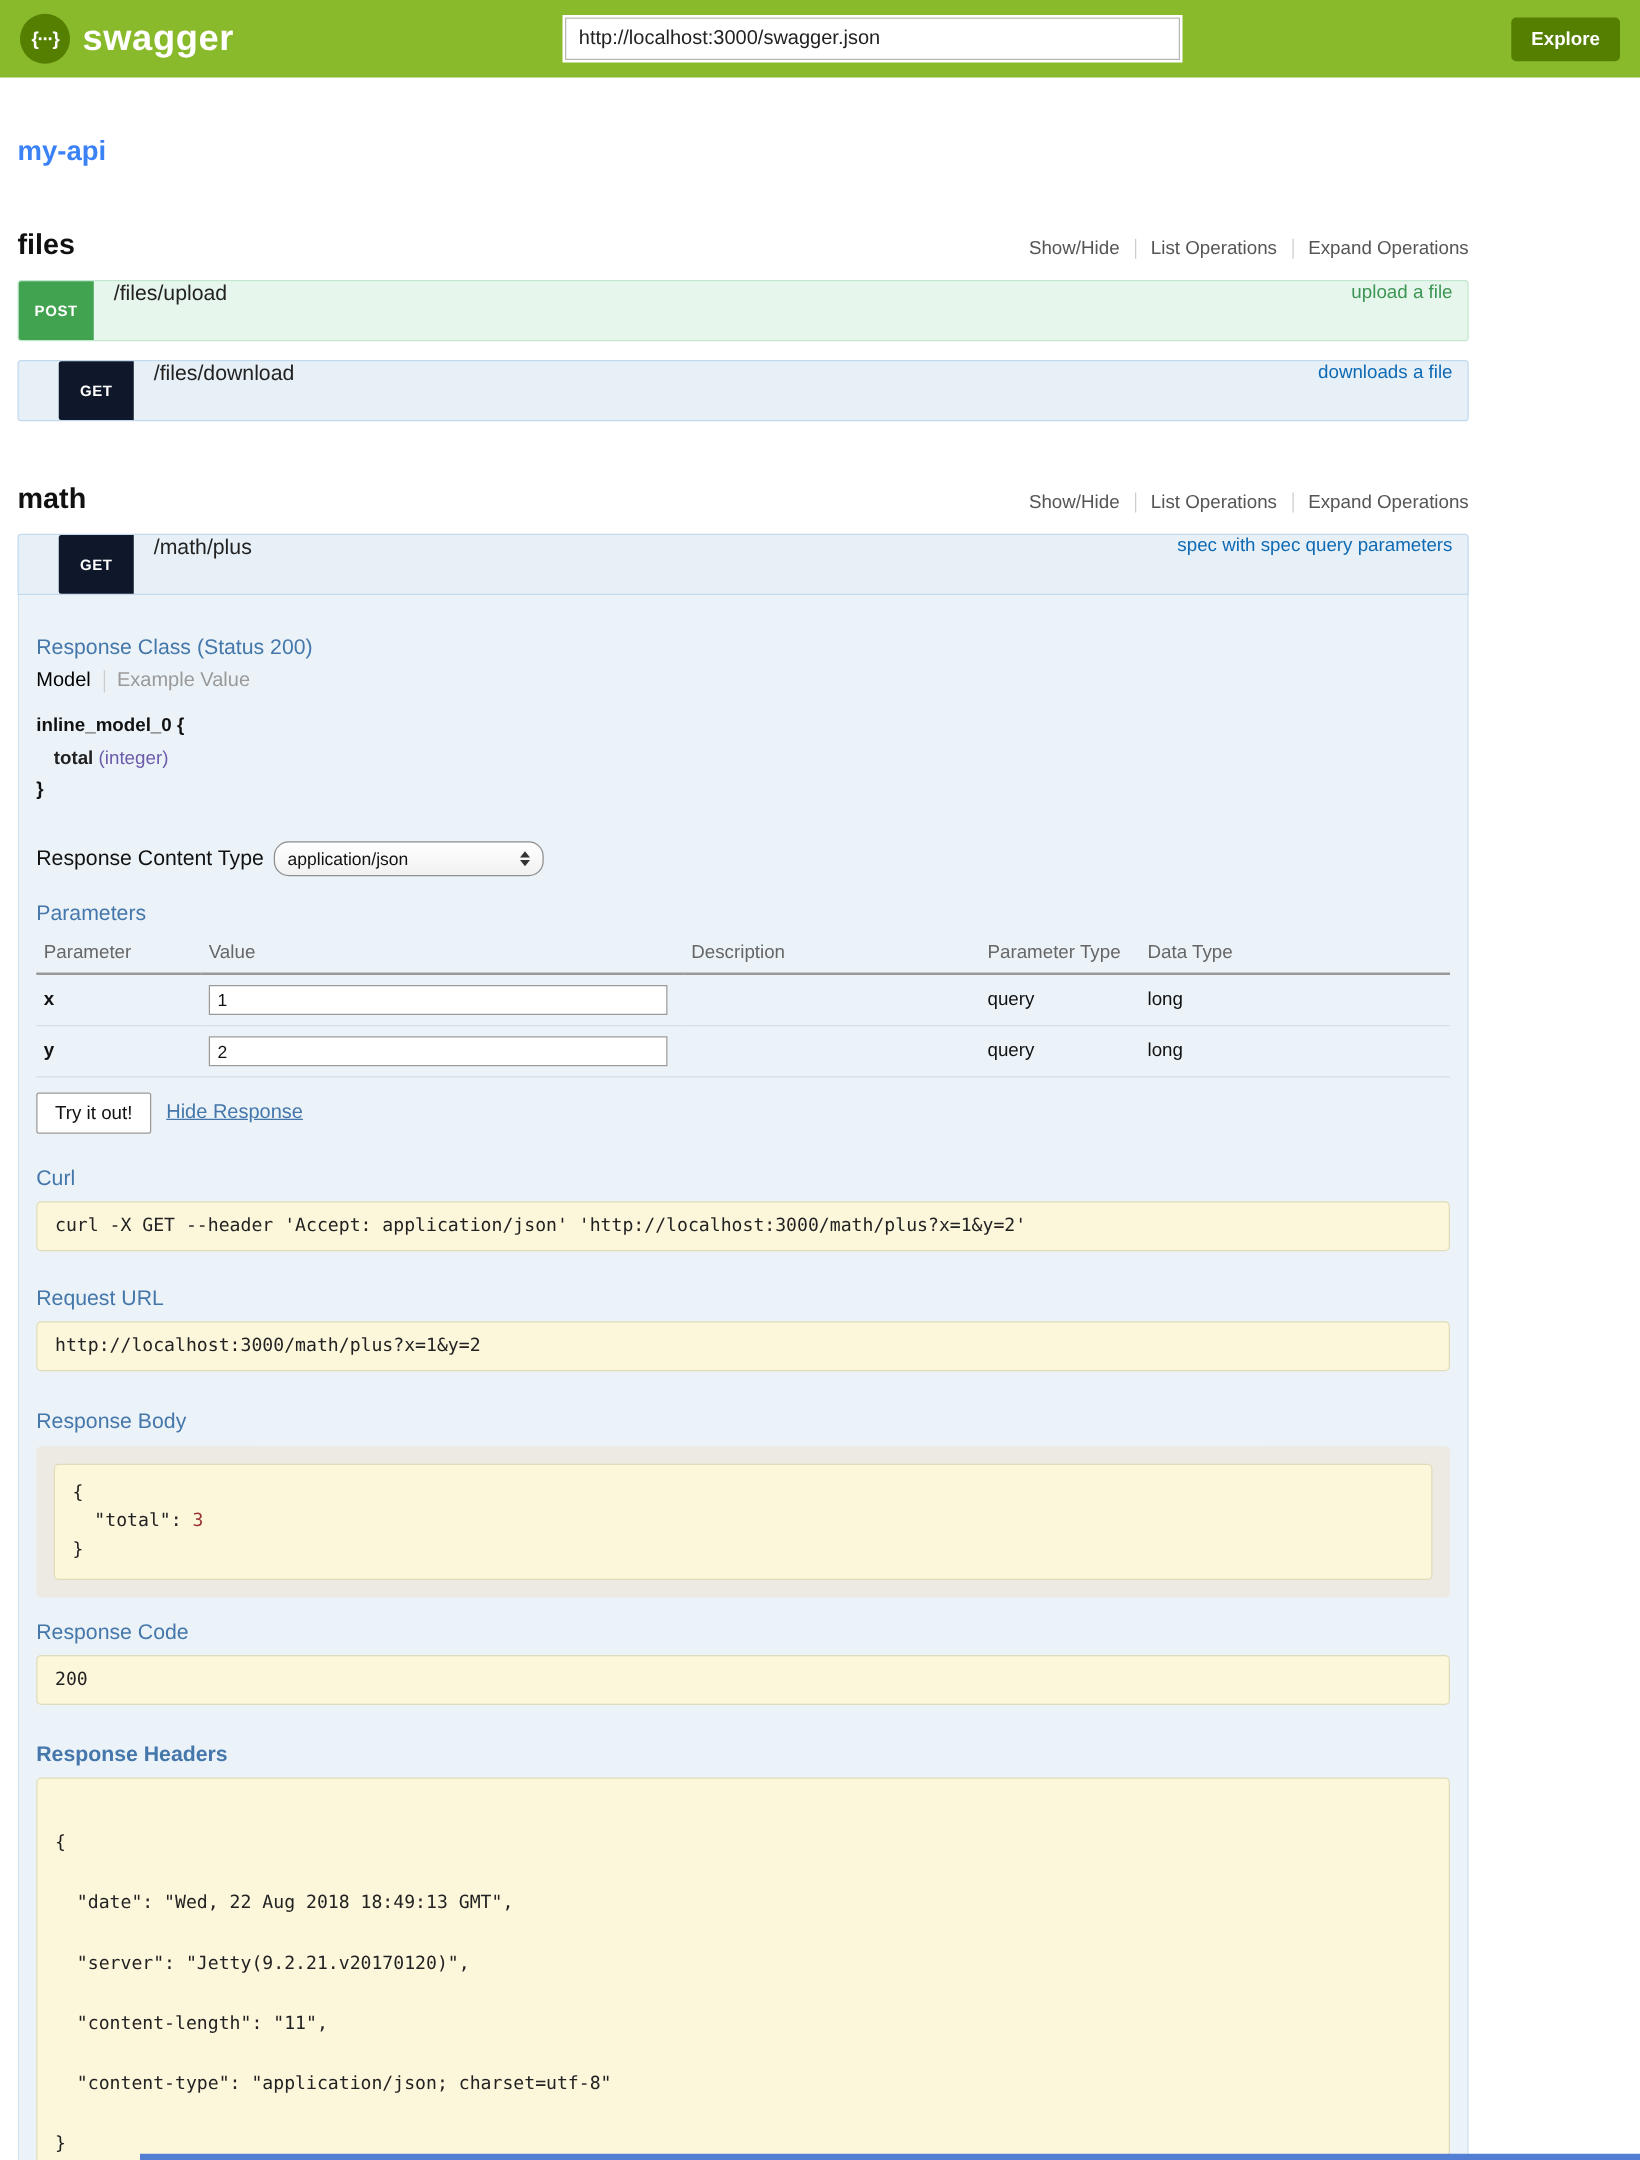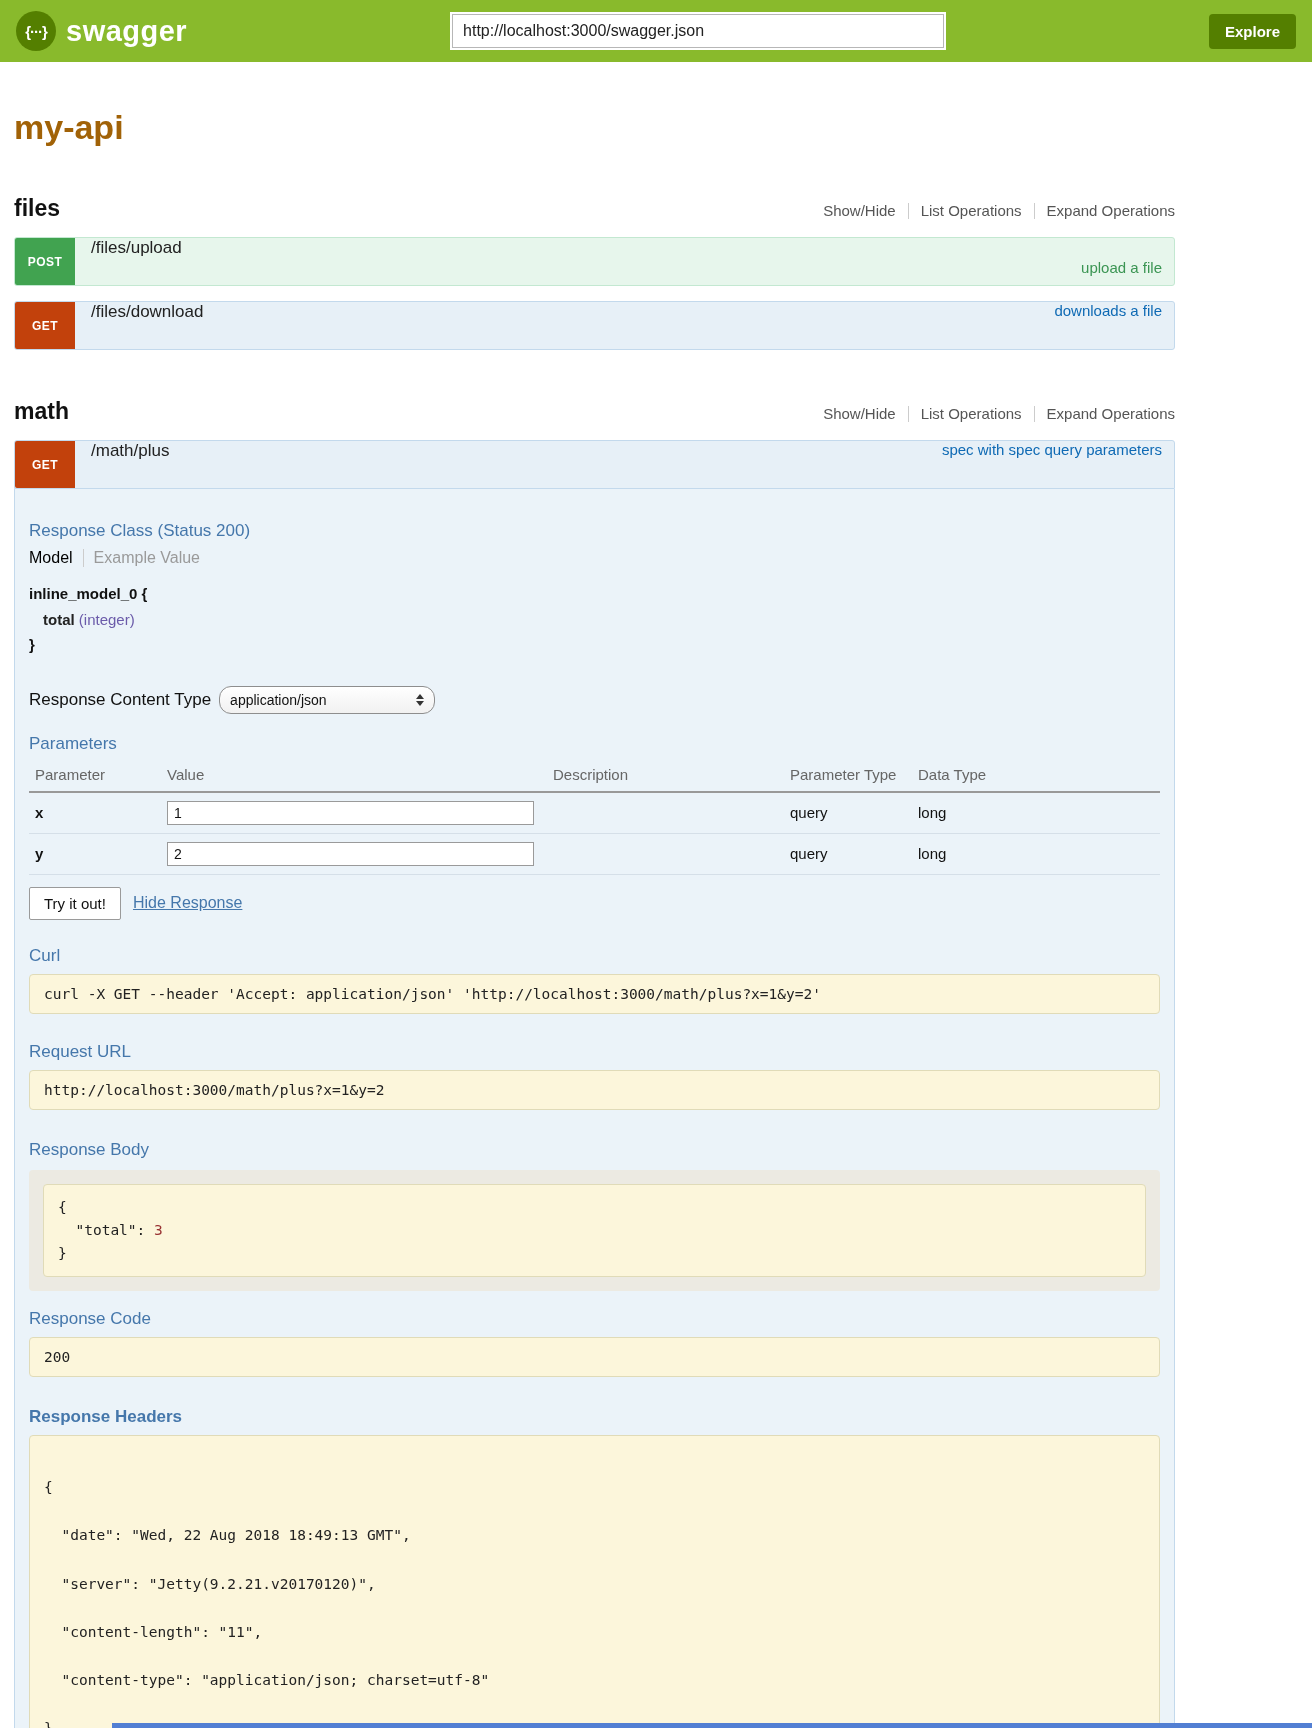--- a/index.html
+++ b/index.html
@@ -25,45 +25,45 @@
     border:1px solid #b7b7b7; outline:2px solid #fff; font-size:16px;
     font-family:"Liberation Sans", sans-serif; color:#222; background:#fff;
   }
   .explore-btn {
     background:#547f00; color:#fff; border:none; border-radius:4px;
     font-weight:bold; font-size:15px; padding:9px 16px; cursor:pointer;
     font-family:"Liberation Sans", sans-serif;
   }
   
   .container { width:1161px; margin:0 14px; }
-  h1.api-title { font-size:34px; font-weight:bold; color:#a16207; margin-top:46px; }
+  h1.api-title { font-size:22px; font-weight:bold; color:#3b82f6; margin-top:46px; }
   .section { margin-top:48px; }
   .section-head { display:flex; align-items:baseline; }
   .section-title { font-size:23px; font-weight:bold; color:#111; }
   .section-controls { margin-left:auto; display:flex; align-items:center; font-size:15px; color:#555; }
   .section-controls a { color:#555; text-decoration:none; cursor:pointer; padding:0 12px; }
   .section-controls a:last-child { padding-right:0; }
   .sep { width:1px; height:16px; background:#ccc; }
   
   .op-row {
     display:flex; align-items:flex-start; height:49px; margin-top:15px;
     border-radius:3px; border:1px solid; cursor:pointer;
   }
   .op-row.post { background:#e7f6ec; border-color:#c3e8d1; }
   .op-row.get  { background:#e7f0f7; border-color:#c3d9ec; }
   .badge {
     width:60px; align-self:stretch; display:flex; align-items:center; justify-content:center;
     color:#fff; font-size:12px; font-weight:bold; letter-spacing:0.5px;
     border-radius:2px 0 0 2px;
   }
   .badge.post { background:#41a350; }
-  .badge.get  { background:#c2410c; }
+  .badge.get  { background:#0f172a;margin-left:32px; }
   .op-path { font-size:17px; color:#222; margin-left:16px; cursor:pointer; }
   .op-summary { margin-left:auto; margin-right:12px; font-size:15px; cursor:pointer; }
-  .op-summary.green { color:#3b9553;margin-top:21px; }
+  .op-summary.green { color:#3b9553; }
   .op-summary.blue  { color:#0f6ab4; }
   
   .op-block { margin-top:15px; }
   .op-block .op-row { margin-top:0; border-radius:3px 3px 0 0; }
   .panel {
     background:#ebf3f9; border:1px solid #c3d9ec; border-top:none;
     border-radius:0 0 4px 4px; padding:16px 14px 34px 14px;
   }
   .panel-h { color:#4577ab; font-size:17px; margin-top:18px; margin-bottom:8px; font-weight:normal; }
   .panel-h.first { margin-top:16px; }

